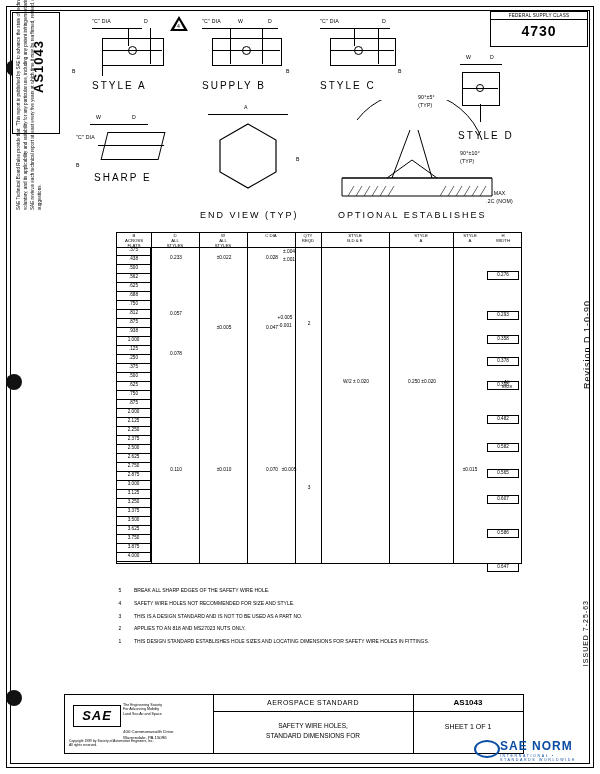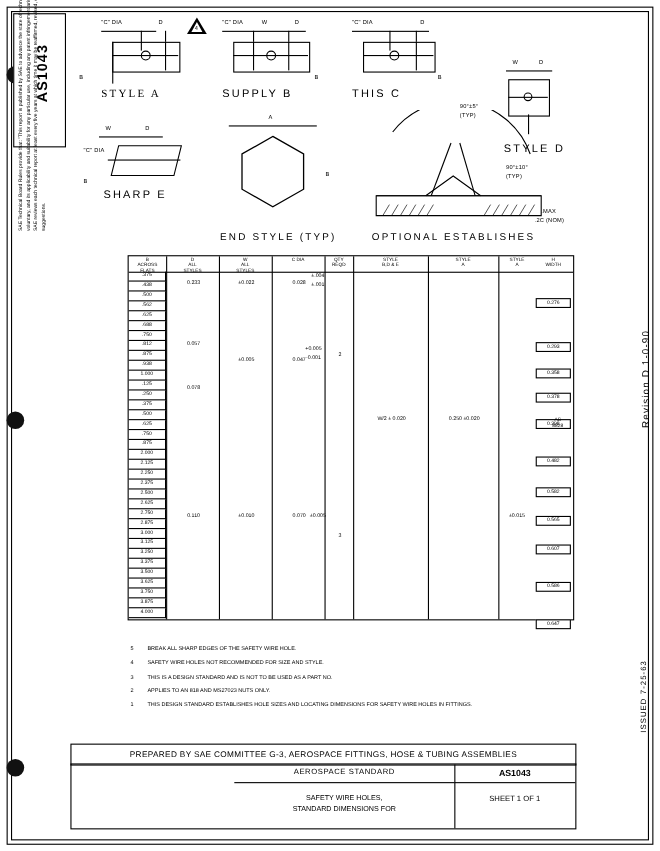--- a/index.html
+++ b/index.html
@@ -94,38 +94,42 @@
   <div class="punch" style="top:374px"></div>
   <div class="punch" style="top:690px"></div>
 
   <div class="left-tab">
     <div class="lbl">AS1043</div>
   </div>
 
   <div class="vert-note">SAE Technical Board Rules provide that: "This report is published by SAE to advance the state of technical and engineering sciences. The use of this report is entirely voluntary, and its applicability and suitability for any particular use, including any patent infringement arising therefrom, is the sole responsibility of the user."</div>
   <div class="vert-note2">SAE reviews each technical report at least every five years at which time it may be reaffirmed, revised, or cancelled. SAE invites your written comments and suggestions.</div>
 
+  <div class="fsc">
+    <div class="cap">FEDERAL SUPPLY CLASS</div>
+    <div class="num">4730</div>
+  </div>
 
   <div class="rev-text">Revision  D  1-0-90</div>
   <div class="issue-text">ISSUED  7-25-63</div>
 
   <div class="draw">
 
     <div class="box" style="left:40px;top:24px;width:60px;height:26px;"></div>
     <div class="ln hln" style="left:40px;top:36px;width:60px;"></div>
     <div class="ln vln" style="left:88px;top:24px;height:26px;"></div>
     <div style="position:absolute;left:66px;top:32px;width:7px;height:7px;border:1px solid #000;border-radius:50%;"></div>
     <div class="tiny" style="left:30px;top:4px;">"C" DIA</div>
     <div class="tiny" style="left:82px;top:4px;">D</div>
     <div class="ln hln" style="left:30px;top:14px;width:50px;"></div>
     <div class="ln vln" style="left:66px;top:14px;height:18px;"></div>
     <div class="ln vln" style="left:88px;top:14px;height:10px;"></div>
     <div class="tiny" style="left:10px;top:54px;">B</div>
     <div class="ln vln" style="left:40px;top:24px;height:38px;"></div>
-    <div class="style-label" style="left:30px;top:66px;font-family:Liberation Serif, serif;">STYLE  A</div>
+    <div class="style-label" style="left:30px;top:66px;">STYLE  A</div>
 
     <div style="position:absolute;left:108px;top:2px;width:0;height:0;border-left:9px solid transparent;border-right:9px solid transparent;border-bottom:15px solid #000;"></div>
     <div style="position:absolute;left:112px;top:6px;width:0;height:0;border-left:5px solid transparent;border-right:5px solid transparent;border-bottom:9px solid #fff;"></div>
     <div class="tiny" style="left:115px;top:9px;">4</div>
 
     <div class="box" style="left:150px;top:24px;width:68px;height:26px;"></div>
     <div class="ln hln" style="left:150px;top:36px;width:68px;"></div>
     <div class="ln vln" style="left:168px;top:24px;height:26px;"></div>
     <div class="ln vln" style="left:200px;top:24px;height:26px;"></div>
     <div style="position:absolute;left:180px;top:32px;width:7px;height:7px;border:1px solid #000;border-radius:50%;"></div>
@@ -141,21 +145,21 @@
     <div class="box" style="left:268px;top:24px;width:64px;height:26px;"></div>
     <div class="ln hln" style="left:268px;top:36px;width:64px;"></div>
     <div class="ln vln" style="left:316px;top:24px;height:26px;"></div>
     <div style="position:absolute;left:292px;top:32px;width:7px;height:7px;border:1px solid #000;border-radius:50%;"></div>
     <div class="tiny" style="left:258px;top:4px;">"C" DIA</div>
     <div class="tiny" style="left:320px;top:4px;">D</div>
     <div class="ln hln" style="left:258px;top:14px;width:70px;"></div>
     <div class="ln vln" style="left:292px;top:14px;height:18px;"></div>
     <div class="ln vln" style="left:316px;top:14px;height:10px;"></div>
     <div class="tiny" style="left:336px;top:54px;">B</div>
-    <div class="style-label" style="left:258px;top:66px;">THIS  C</div>
+    <div class="style-label" style="left:258px;top:66px;">STYLE  C</div>
 
     <div class="box" style="left:400px;top:58px;width:36px;height:32px;"></div>
     <div class="ln hln" style="left:400px;top:74px;width:36px;"></div>
     <div class="tiny" style="left:404px;top:40px;">W</div>
     <div class="tiny" style="left:428px;top:40px;">D</div>
     <div class="ln hln" style="left:398px;top:50px;width:42px;"></div>
     <div style="position:absolute;left:414px;top:70px;width:6px;height:6px;border:1px solid #000;border-radius:50%;"></div>
     <div class="ln vln" style="left:418px;top:90px;height:18px;"></div>
     <div class="style-label" style="left:396px;top:116px;">STYLE  D</div>
 
@@ -167,21 +171,21 @@
     <div class="tiny" style="left:14px;top:148px;">B</div>
     <div class="tiny" style="left:14px;top:120px;">"C" DIA</div>
     <div class="style-label" style="left:32px;top:158px;">SHARP  E</div>
 
     <svg style="position:absolute;left:150px;top:106px;" width="72" height="72" viewBox="0 0 72 72">
       <polygon points="36,4 64,20 64,52 36,68 8,52 8,20" fill="none" stroke="#000" stroke-width="1.2"></polygon>
     </svg>
     <div class="ln hln" style="left:146px;top:100px;width:80px;"></div>
     <div class="tiny" style="left:182px;top:90px;">A</div>
     <div class="tiny" style="left:234px;top:142px;">B</div>
-    <div class="style-label" style="left:138px;top:196px;font-size:9px;">END STYLE (TYP)</div>
+    <div class="style-label" style="left:138px;top:196px;font-size:9px;">END VIEW (TYP)</div>
 
     <svg style="position:absolute;left:270px;top:86px;" width="170" height="110" viewBox="0 0 170 110">
       <path d="M10,96 L160,96 L160,78 L10,78 Z" fill="none" stroke="#000" stroke-width="1"></path>
       <path d="M10,78 L160,78" stroke="#000" stroke-width="1"></path>
       <path d="M55,78 L80,60 L105,78" fill="none" stroke="#000" stroke-width="1"></path>
       <path d="M25,20 A72,72 0 0 1 150,40" fill="none" stroke="#000" stroke-width="1"></path>
       <path d="M60,78 L78,30" stroke="#000" stroke-width="1"></path>
       <path d="M100,78 L86,30" stroke="#000" stroke-width="1"></path>
       <g stroke="#000" stroke-width="0.6">
         <line x1="16" y1="96" x2="22" y2="86"></line>
@@ -342,30 +346,44 @@
     <div class="note">
       <span class="mark">2</span>
       <span>APPLIES TO AN 818 AND MS27023 NUTS ONLY.</span>
     </div>
     <div class="note">
       <span class="mark">1</span>
       <span>THIS DESIGN STANDARD ESTABLISHES HOLE SIZES AND LOCATING DIMENSIONS FOR SAFETY WIRE HOLES IN FITTINGS.</span>
     </div>
   </div>
 
-  <div class="prep">PREPARED BY SAE COMMITTEE G-3, AEROSPACE FITTINGS, HOSE &amp; TUBING ASSEMBLIES</div>
 
   <div class="title-block">
+    <div class="tb-c1">
+      <div class="sae-logo">SAE</div>
+      <div class="sae-sub" style="white-space:pre-line;">The Engineering Society
+For Advancing Mobility
+Land Sea Air and Space</div>
+      <div class="sae-addr" style="white-space:pre-line;">400 Commonwealth Drive
+Warrendale, PA  15096</div>
+      <div class="copy" style="white-space:pre-line;">Copyright 1989 by Society of Automotive Engineers, Inc.
+All rights reserved.</div>
+    </div>
     <div class="tb-c2">
       <div class="tb-hdr">AEROSPACE STANDARD</div>
       <div class="tb-body">
         <div>SAFETY WIRE HOLES,</div>
         <div>STANDARD DIMENSIONS FOR</div>
       </div>
     </div>
     <div class="tb-c3">
       <div class="tb-num">AS1043</div>
       <div class="tb-sheet">SHEET 1 OF 1</div>
     </div>
   </div>
 
+  <div class="wm">
+    <div class="wm-oval"></div>
+    <div class="wm-txt">SAE NORM</div>
+    <div class="wm-sub">INTERNATIONAL  •  STANDARDS  WORLDWIDE</div>
+  </div>
 
 </div>
 
 </body></html>

